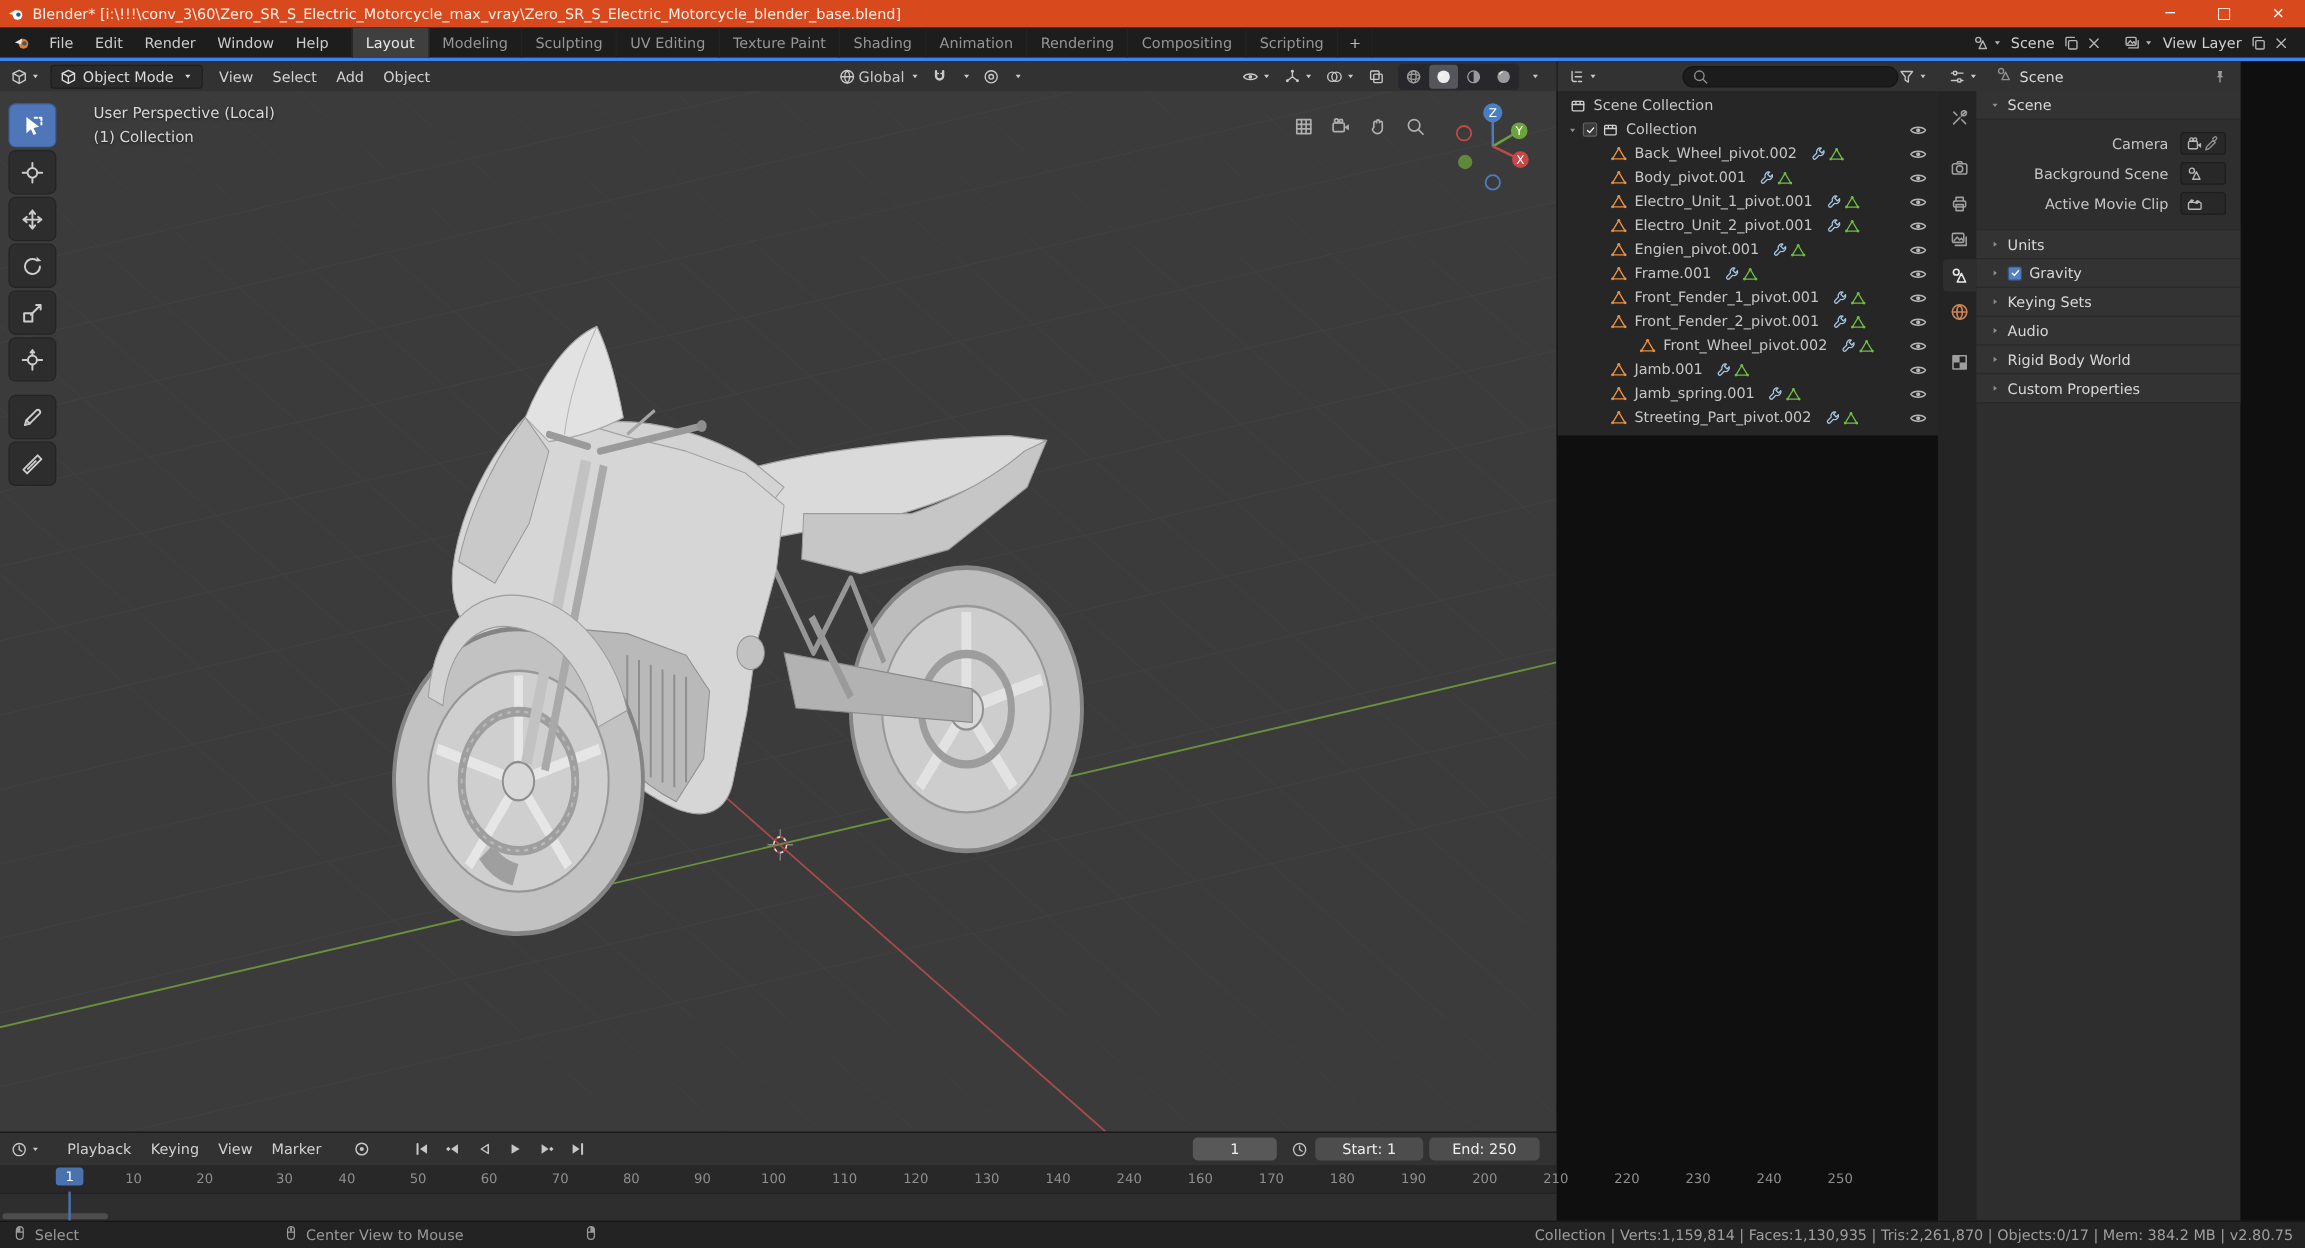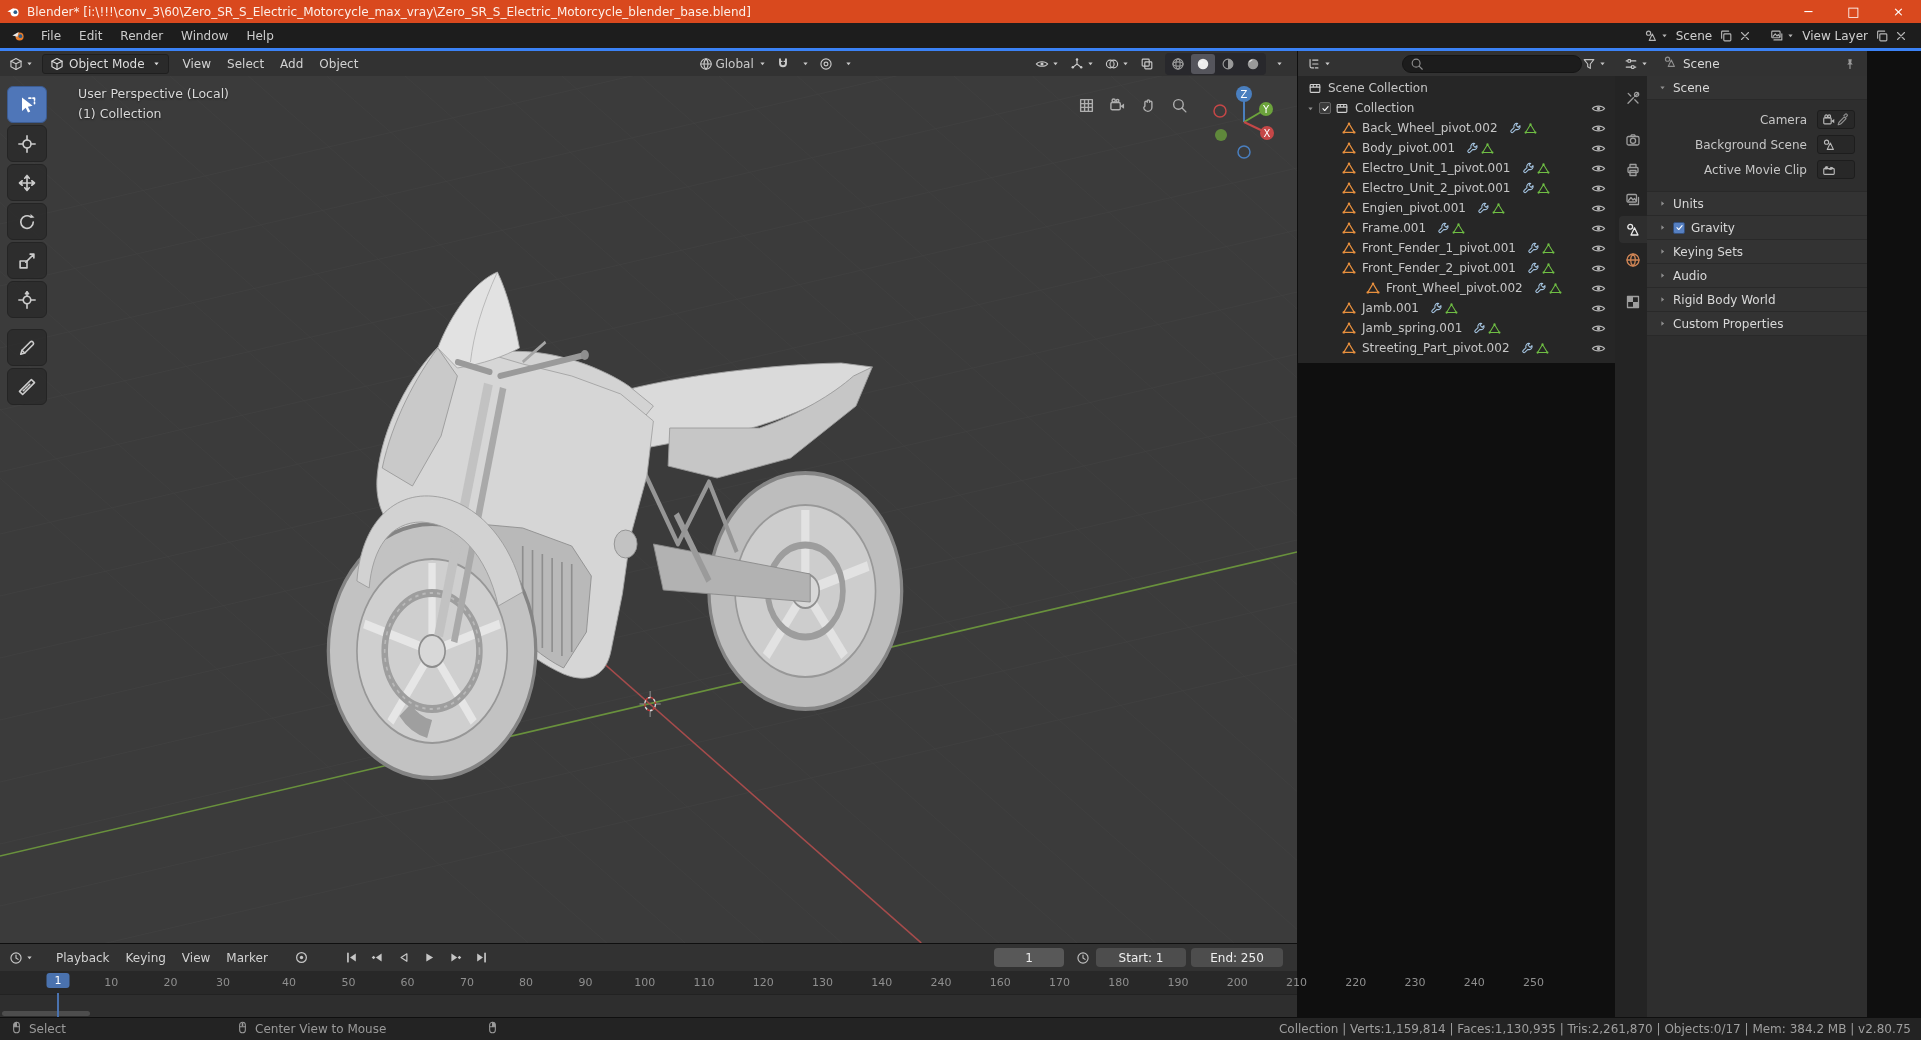--- a/index.html
+++ b/index.html
@@ -151,20 +151,33 @@
         </svg>
       </span>
   </div>
   <div id="top-menus" style="display:flex;height:100%">
       <div class="menu-item">File</div>
       <div class="menu-item">Edit</div>
       <div class="menu-item">Render</div>
       <div class="menu-item">Window</div>
       <div class="menu-item">Help</div>
     </div>
+  <div id="workspace-tabs">
+      <div class="ws-tab active">Layout</div>
+      <div class="ws-tab">Modeling</div>
+      <div class="ws-tab">Sculpting</div>
+      <div class="ws-tab">UV Editing</div>
+      <div class="ws-tab">Texture Paint</div>
+      <div class="ws-tab">Shading</div>
+      <div class="ws-tab">Animation</div>
+      <div class="ws-tab">Rendering</div>
+      <div class="ws-tab">Compositing</div>
+      <div class="ws-tab">Scripting</div>
+      <div class="ws-tab ws-add">+</div>
+    </div>
   <div class="top-right">
     <span class="small-btn">
         <span class="icn">
           <svg viewBox="0 0 16 16" fill="none" stroke="currentColor" stroke-width="1.3" stroke-linecap="round" stroke-linejoin="round">
             <circle cx="5.2" cy="4.8" r="2.4"></circle>
             <path d="M6 13 L9.5 5.8 13 13 Z"></path>
           </svg>
         </span>
         <span class="icn cs">
           <svg viewBox="0 0 16 16" fill="none" stroke="currentColor" stroke-width="1.3" stroke-linecap="round" stroke-linejoin="round">
@@ -729,21 +742,21 @@
             </span>
           </span>
         <div class="tl-field tl-start">Start: 1</div>
         <div class="tl-field tl-end">End: 250</div>
       </div>
       <div id="tl-body">
         <div class="tl-ruler" id="tl-ruler">
             <span class="tick" style="left:58.0px">1</span>
             <span class="tick" style="left:111.3px">10</span>
             <span class="tick" style="left:170.6px">20</span>
-            <span class="tick" style="left:223px">30</span>
+            <span class="tick" style="left:237px">30</span>
             <span class="tick" style="left:289.1px">40</span>
             <span class="tick" style="left:348.4px">50</span>
             <span class="tick" style="left:407.6px">60</span>
             <span class="tick" style="left:466.9px">70</span>
             <span class="tick" style="left:526.1px">80</span>
             <span class="tick" style="left:585.4px">90</span>
             <span class="tick" style="left:644.7px">100</span>
             <span class="tick" style="left:703.9px">110</span>
             <span class="tick" style="left:763.2px">120</span>
             <span class="tick" style="left:822.4px">130</span>

